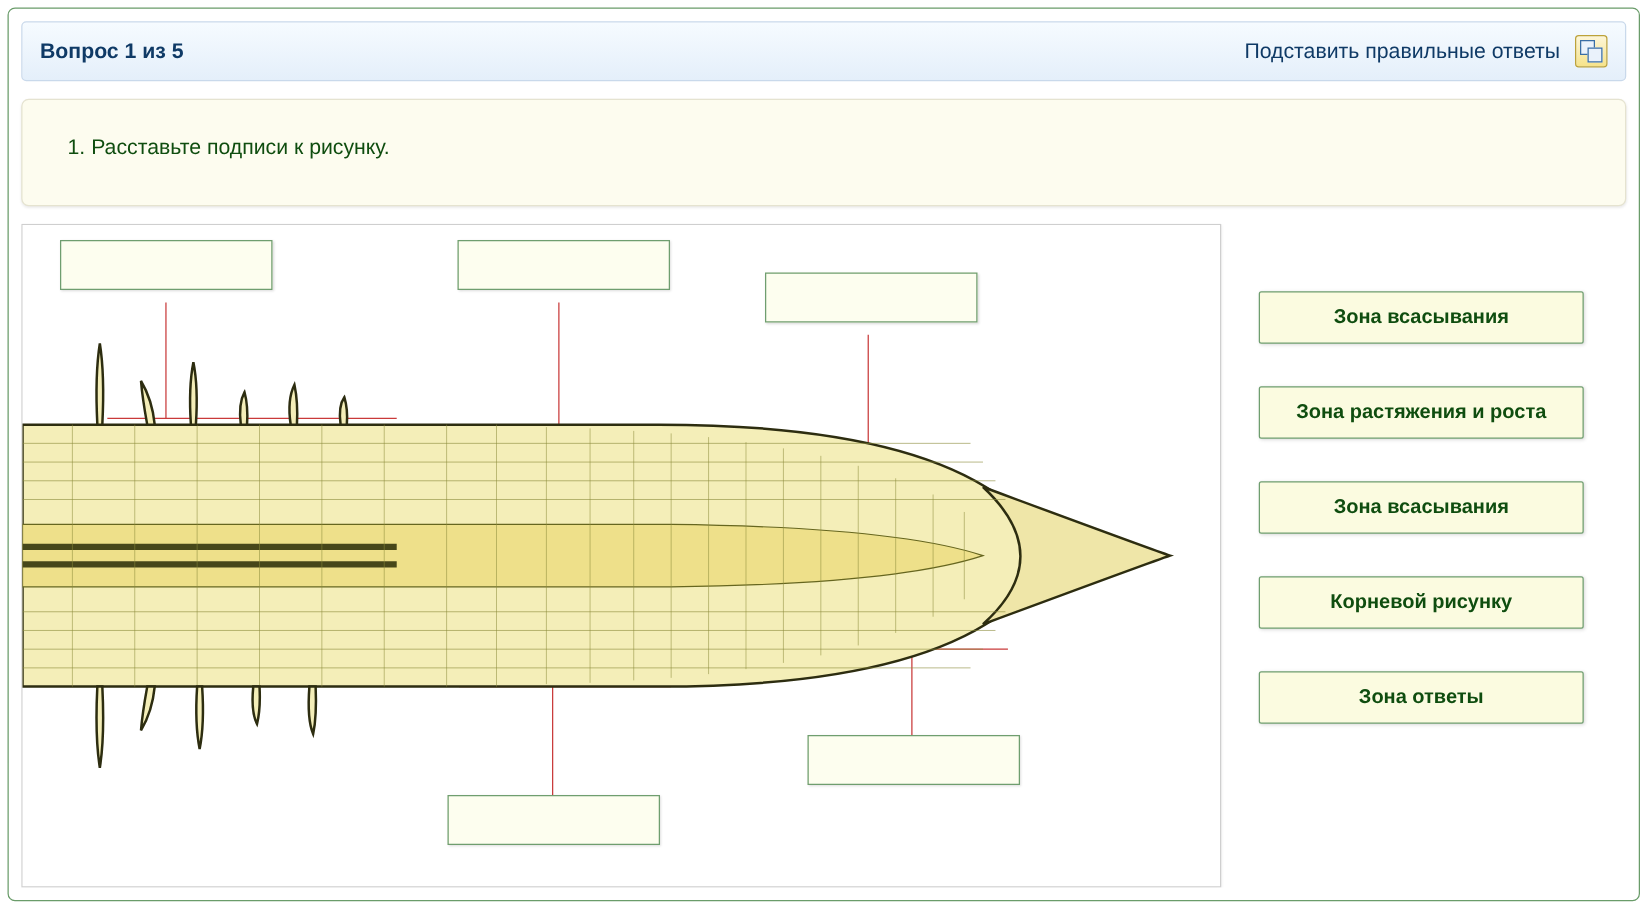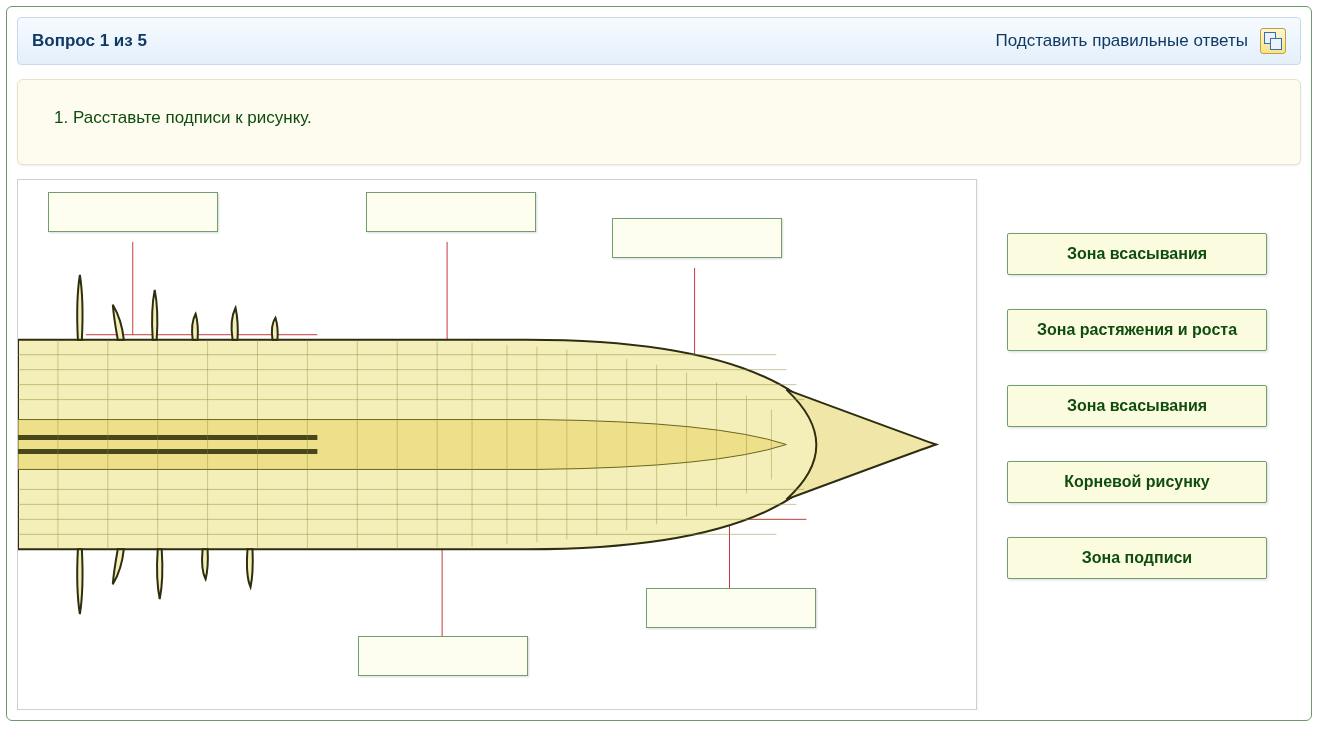--- a/index.html
+++ b/index.html
@@ -228,17 +228,17 @@
       <div class="drop-target" style="left:594px; top:38px;"></div>
       <div class="drop-target" style="left:340px; top:456px;"></div>
       <div class="drop-target" style="left:628px; top:408px;"></div>
     </div>
 
     <div class="answers-col">
       <div class="answer-chip">Зона всасывания</div>
       <div class="answer-chip">Зона растяжения и роста</div>
       <div class="answer-chip">Зона всасывания</div>
       <div class="answer-chip">Корневой рисунку</div>
-      <div class="answer-chip">Зона подписи</div>
+      <div class="answer-chip">Зона ответы</div>
     </div>
 
   </div>
 </div>
 
 </body></html>

